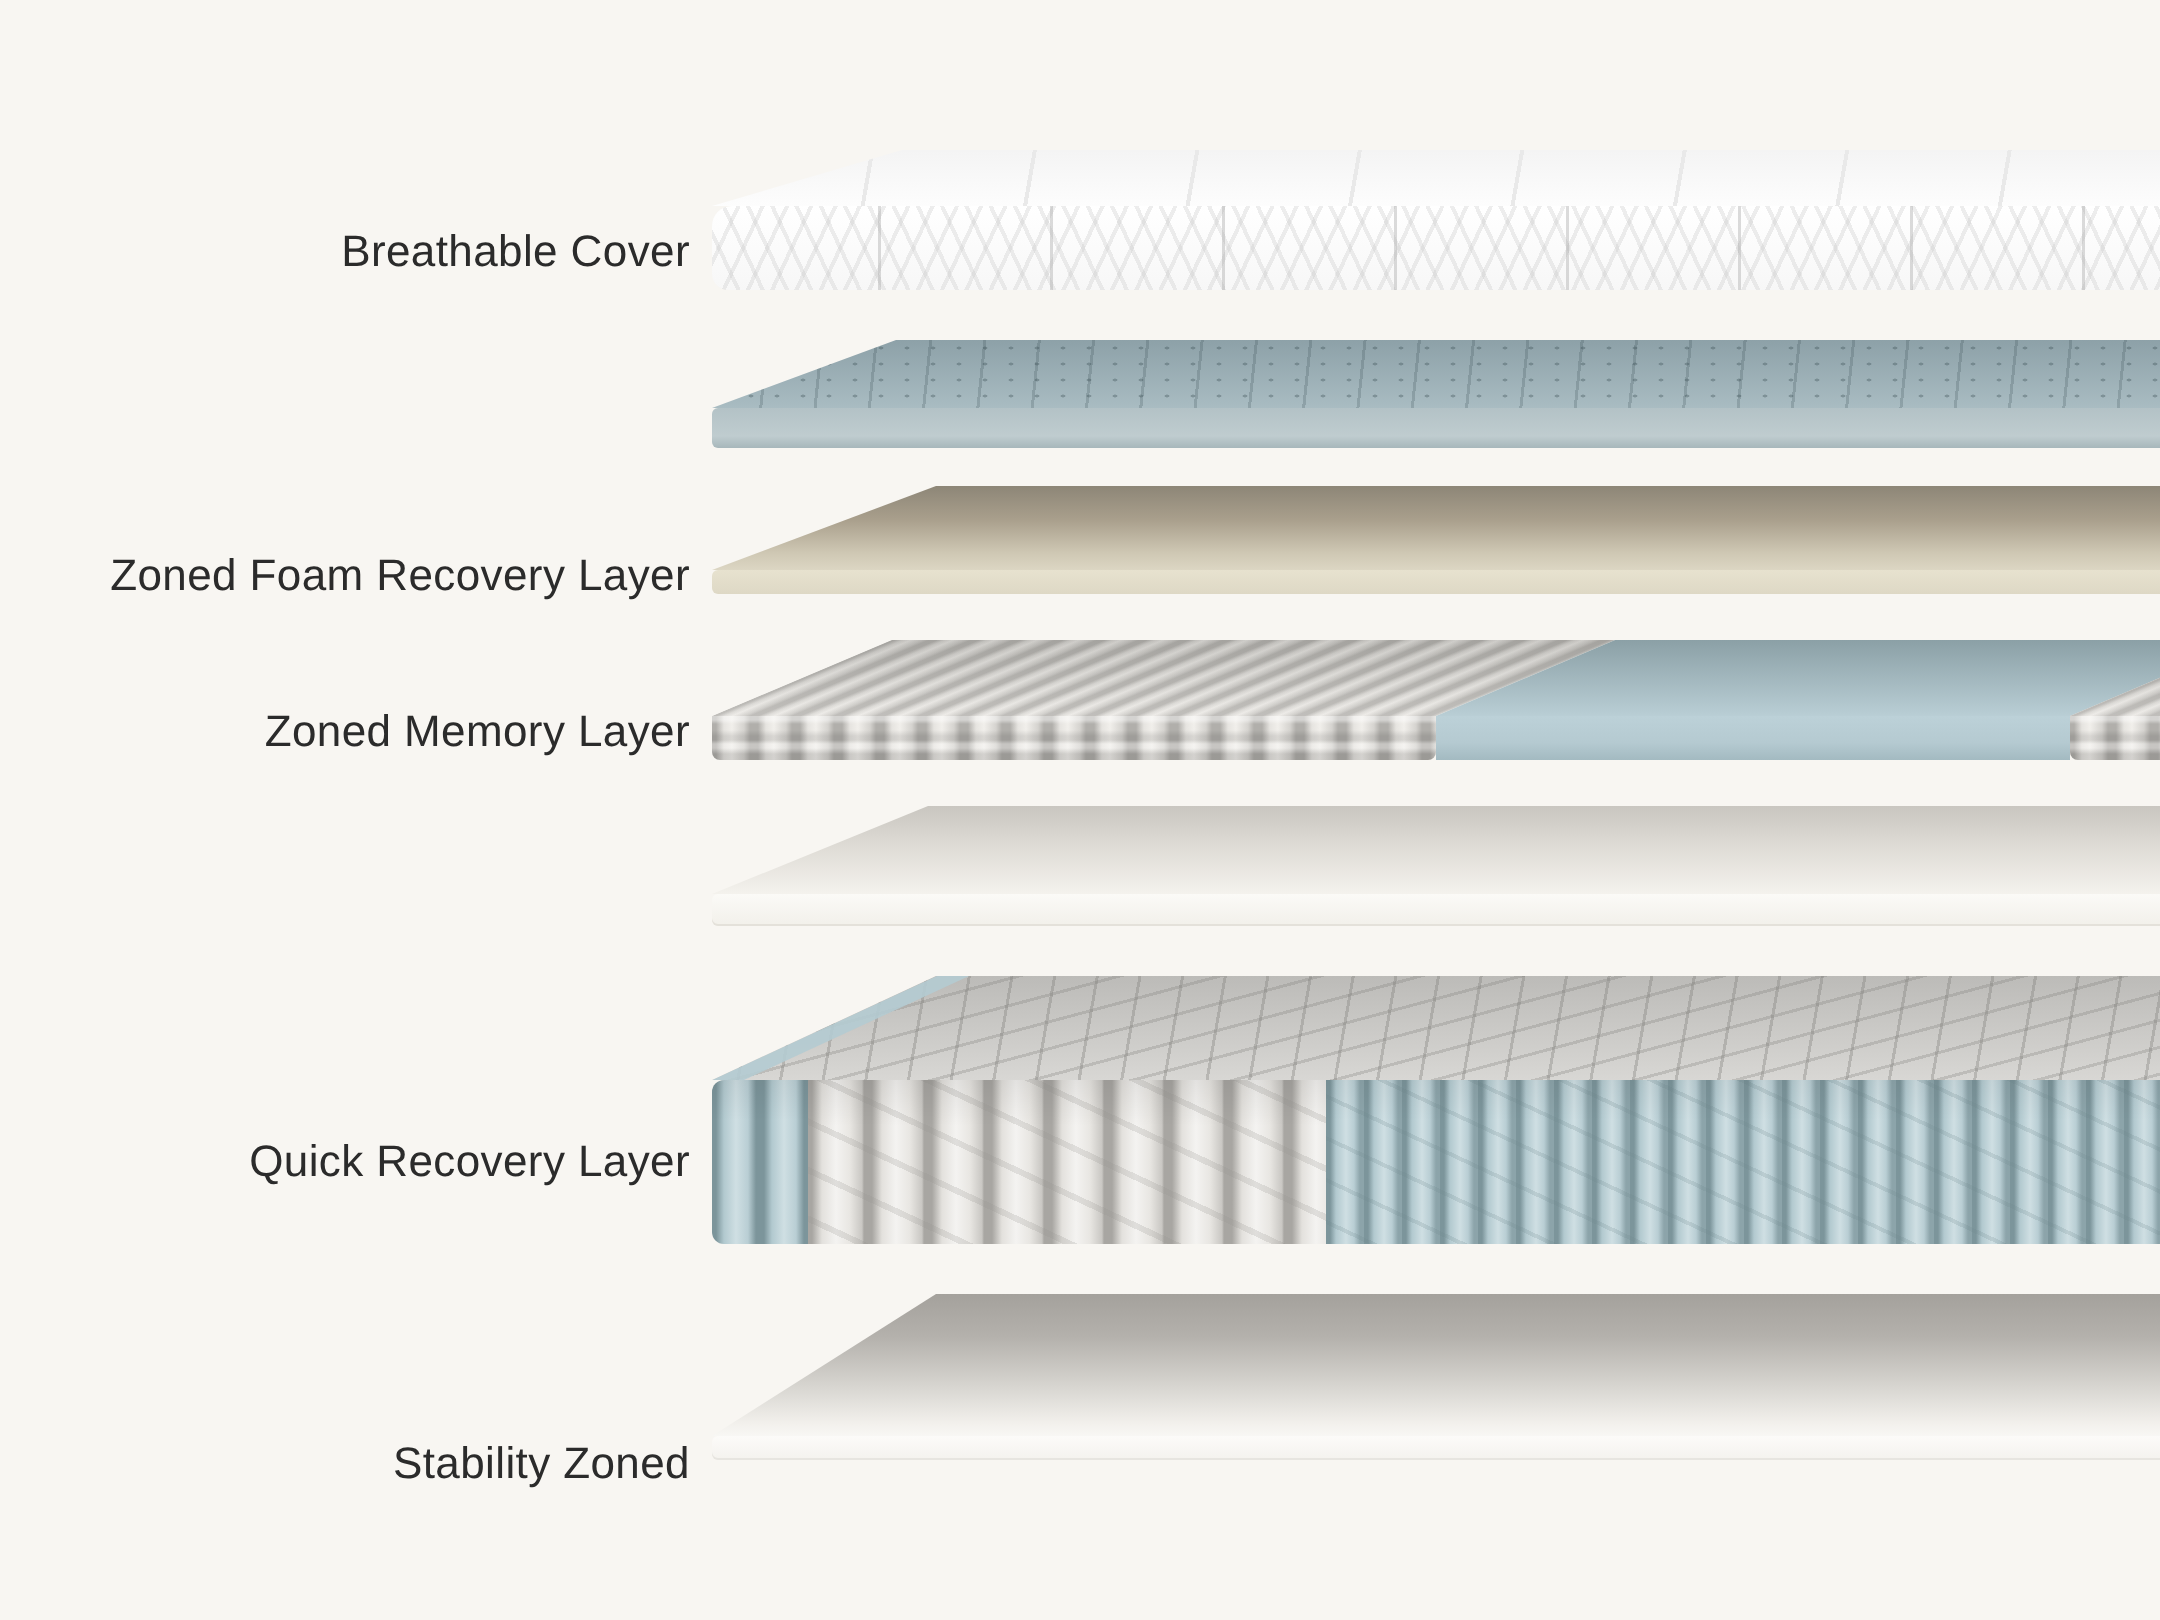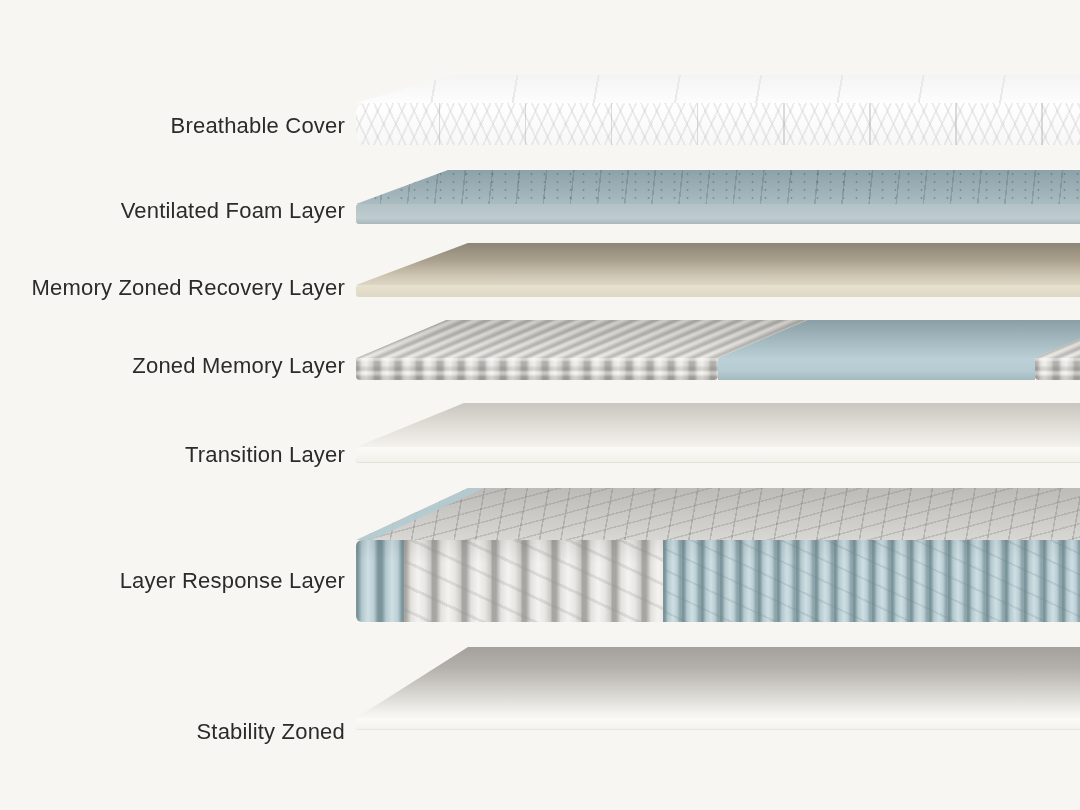--- a/index.html
+++ b/index.html
@@ -169,53 +169,51 @@
 <body>
 
 <div class="canvas">
 
   <div class="layer-label" style="top:126px">Breathable Cover</div>
   <div class="slab" style="top:75px;height:70px">
     <div class="top cover-top"></div>
     <div class="front cover-front"></div>
   </div>
 
-  <div class="layer-label" style="top:211px">Ventilated Foam Layer</div>
   <div class="slab" style="top:170px;height:54px">
     <div class="top vent-top"></div>
     <div class="front vent-front"></div>
   </div>
 
-  <div class="layer-label" style="top:288px">Memory Zoned Recovery Layer</div>
+  <div class="layer-label" style="top:288px">Zoned Foam Recovery Layer</div>
   <div class="slab" style="top:243px;height:54px">
     <div class="top foam-top"></div>
     <div class="front foam-front"></div>
   </div>
 
   <div class="layer-label" style="top:366px">Zoned Memory Layer</div>
   <div class="slab" style="top:320px;height:60px">
     <div class="top zs-top">
       <div class="zone zone-tubes-top" style="left:0;width:362px"></div>
       <div class="zone zone-blue-top" style="left:362px;width:317px"></div>
       <div class="zone zone-tubes-top" style="left:679px;right:-120px"></div>
     </div>
     <div class="front zs-front">
       <div class="zone zone-tubes-front" style="left:0;width:362px"></div>
       <div class="zone zone-blue-front" style="left:362px;width:317px"></div>
       <div class="zone zone-tubes-front" style="left:679px;right:0"></div>
     </div>
   </div>
 
-  <div class="layer-label" style="top:455px">Transition Layer</div>
   <div class="slab" style="top:403px;height:60px">
     <div class="top trans-top"></div>
     <div class="front trans-front"></div>
   </div>
 
-  <div class="layer-label" style="top:581px">Layer Response Layer</div>
+  <div class="layer-label" style="top:581px">Quick Recovery Layer</div>
   <div class="slab" style="top:488px;height:134px">
     <div class="top qr-top">
       <div class="blue-trim"></div>
     </div>
     <div class="front qr-front">
       <div class="seg qr-cap"></div>
       <div class="seg qr-white-coils"></div>
       <div class="seg qr-blue-coils"></div>
     </div>
   </div>

